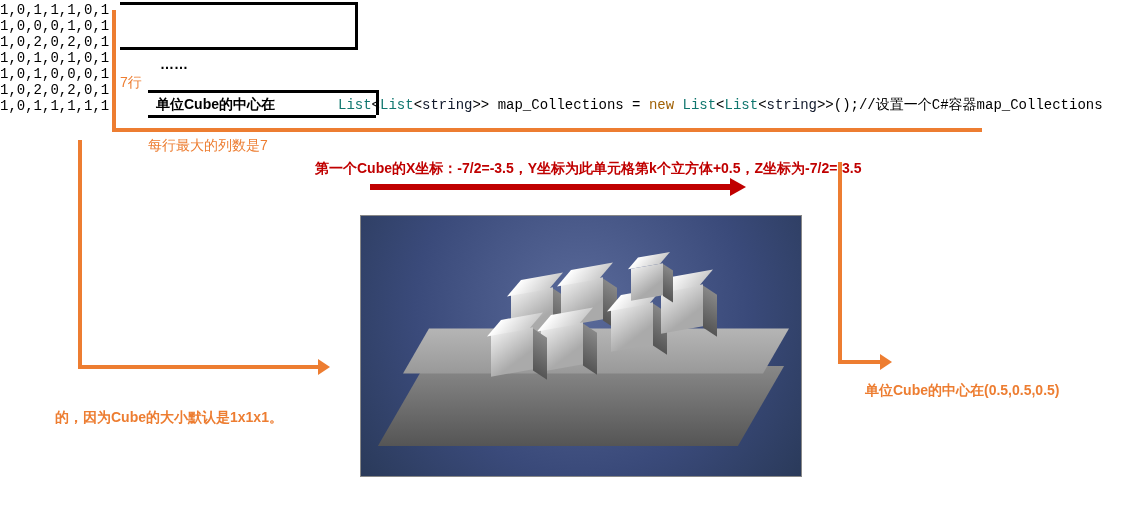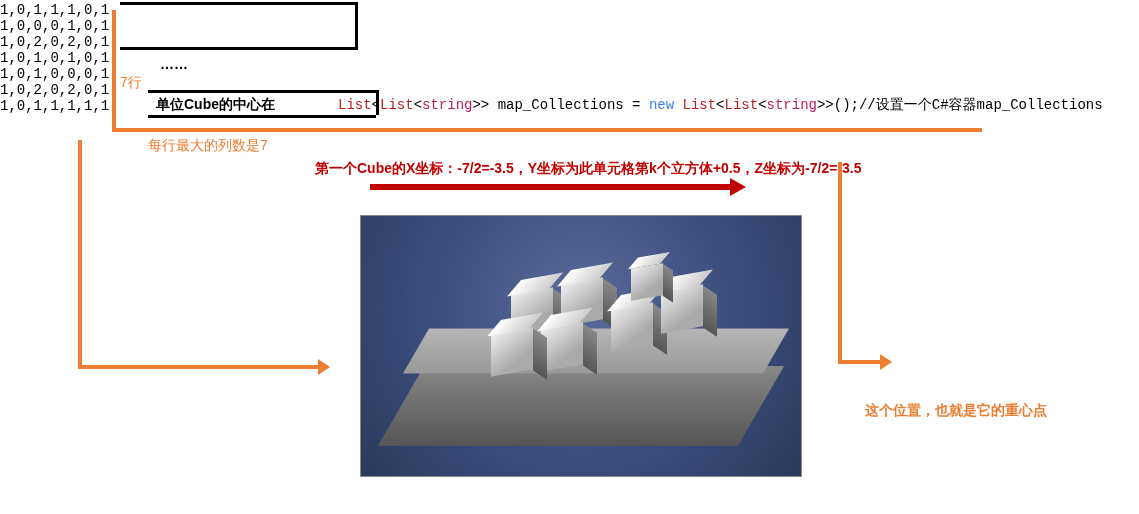--- a/index.html
+++ b/index.html
@@ -9,23 +9,23 @@
 .bracket-top{left:120px;top:2px;width:235px;height:0;border-width:3px 3px 0 0}
 .bracket-top-r{left:355px;top:2px;width:0;height:45px;border-width:0 3px 0 0}
 .bracket-bot{left:120px;top:47px;width:235px;height:0;border-width:3px 3px 0 0}
 .dots{position:absolute;left:160px;top:56px;font-weight:bold}
 .rowline{position:absolute;left:120px;top:74px;color:#ed7d31;font-weight:normal}
 .bracket2-top{left:148px;top:90px;width:228px;height:0;border-width:3px 0 0 0}
 .bracket2-r{left:376px;top:90px;width:0;height:25px;border-width:0 3px 0 0}
 .bracket2-bot{left:148px;top:115px;width:228px;height:0;border-width:3px 0 0 0}
 .rowtext{position:absolute;left:156px;top:96px;font-weight:bold}
 .codeblock{position:absolute;left:338px;top:80px}
-.cs-key{color:#be185d}
-.cs-type{color:#b91c1c}
-.cs-new{color:#3b82f6}
+.cs-key{color:#0f172a}
+.cs-type{color:#0f766e}
+.cs-new{color:#a16207}
 .cs-cmt{color:#000000}
 .orange{color:#ed7d31}
 .red{color:#c00000}
 .colmax{position:absolute;left:148px;top:137px;font-weight:normal}
 .cubetext{position:absolute;left:315px;top:160px;font-weight:bold}
 .redarrow{position:absolute;left:370px;top:184px;width:360px;height:6px;background:#c00000}
 .redarrow-head{position:absolute;left:730px;top:178px;width:0;height:0;border-left:16px solid #c00000;border-top:9px solid transparent;border-bottom:9px solid transparent}
 .oline{position:absolute;background:#ed7d31}
 .o-top-h{left:112px;top:10px;width:4px;height:120px}
 .o-top-v{left:112px;top:128px;width:870px;height:4px}
@@ -87,29 +87,29 @@
 <div class="redarrow-head"></div>
 
 <div class="oline o-top-h"></div>
 <div class="oline o-top-v"></div>
 <div class="oline o-left-v"></div>
 <div class="oline o-left-h"></div>
 <div class="o-left-arrow"></div>
 
 <div class="planetext orange">
   <br>
+  <span>的，因为Cube的大小默认是1x1x1。</span>
 </div>
 
 <div class="oline o-right-v"></div>
 <div class="oline o-right-h"></div>
 <div class="o-right-arrow"></div>
 
 <div class="cubecenter orange">
-  <br>
-  <span>这个位置，也就是它的重心点</span>
+  <span>单位Cube的中心在(0.5,0.5,0.5)</span><br>
 </div>
 
 <div class="render">
   <div class="render-inner"></div>
   <div class="base"></div>
   <div class="base-top"></div>
   <div class="cube c1"></div>
   <div class="cube c2"></div>
   <div class="cube c3"></div>
   <div class="cube c4"></div>

